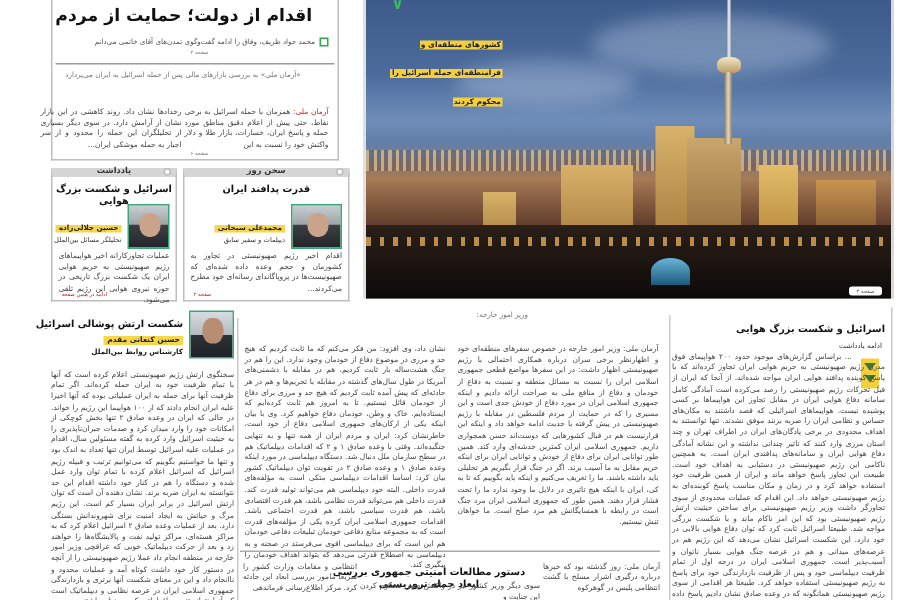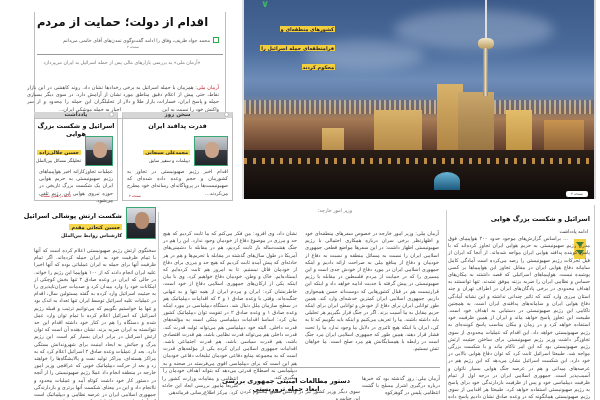--- a/index.html
+++ b/index.html
@@ -4,21 +4,21 @@
 <style>
   * { box-sizing: border-box; margin: 0; padding: 0; }
   html, body { width: 600px; height: 400px; overflow: hidden; background: #ffffff; }
   body { font-family: "DejaVu Sans", sans-serif; color: #222; position: relative; direction: rtl; }
   .abs { position: absolute; }
   .txt { font-size: 5px; line-height: 7.2px; color: #444; text-align: justify; }
   .red { color: #c0202a; }
   .hl { background: #f6d64a; color: #222; padding: 0 2px; }
 
   
-  #top-box { left: 34px; top: 0; width: 192px; height: 107px; border: 1px solid #bdbdbd; border-top: none; margin-top: 12px; }
+  #top-box { left: 34px; top: 0; width: 192px; height: 107px; border: 1px solid #bdbdbd; border-top: none; }
   #top-headline { position: absolute; right: 10px; top: 3px; width: 185px; text-align: center; font-weight: bold; font-size: 11.5px; color: #111; }
   #top-sub { position: absolute; right: 6px; top: 25px; width: 190px; font-size: 4.8px; color: #555; display: flex; align-items: center; justify-content: flex-start; gap: 3px; }
   .green-sq { width: 6px; height: 6px; border: 1.5px solid #2ea84a; display: inline-block; }
   #top-page1 { position: absolute; left: 92px; top: 33px; font-size: 3.5px; color: #777; }
   #top-divider { position: absolute; left: 2px; right: 2px; top: 42px; height: 1px; background: #999; }
   #top-kicker { position: absolute; right: 8px; top: 48px; width: 190px; text-align: center; font-size: 4.8px; color: #777; }
   #top-headline2 { position: absolute; right: 8px; top: 56px; width: 190px; text-align: center; font-weight: bold; font-size: 10px; color: #111; }
   #top-col-r { position: absolute; right: 6px; top: 72px; width: 96px; }
   #top-col-l { position: absolute; right: 104px; top: 72px; width: 94px; }
   #top-page2 { position: absolute; left: 92px; top: 100px; font-size: 3.5px; color: #777; }

